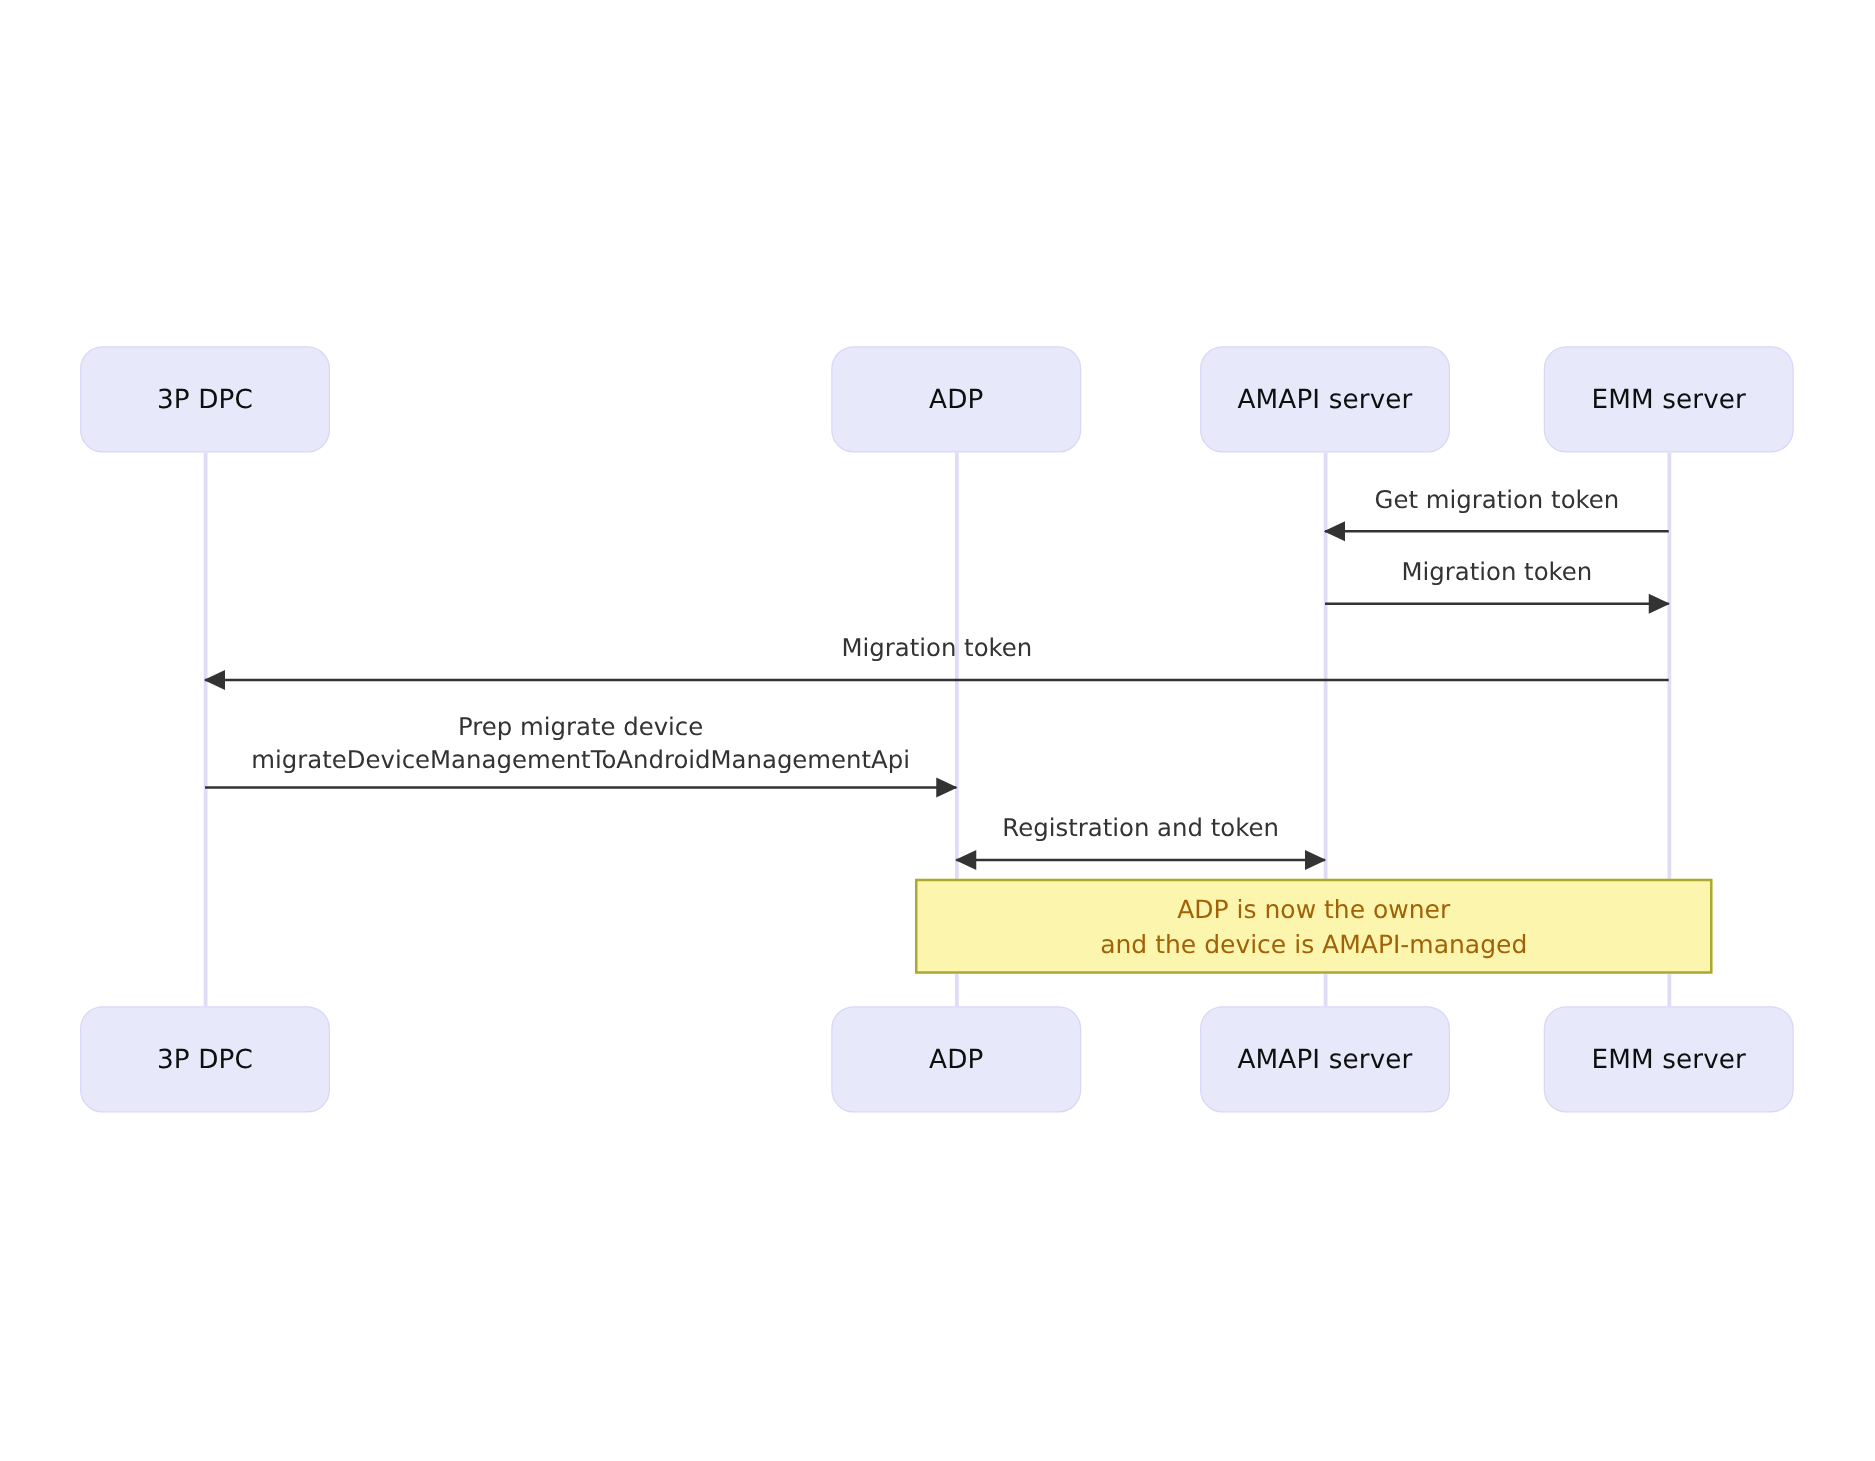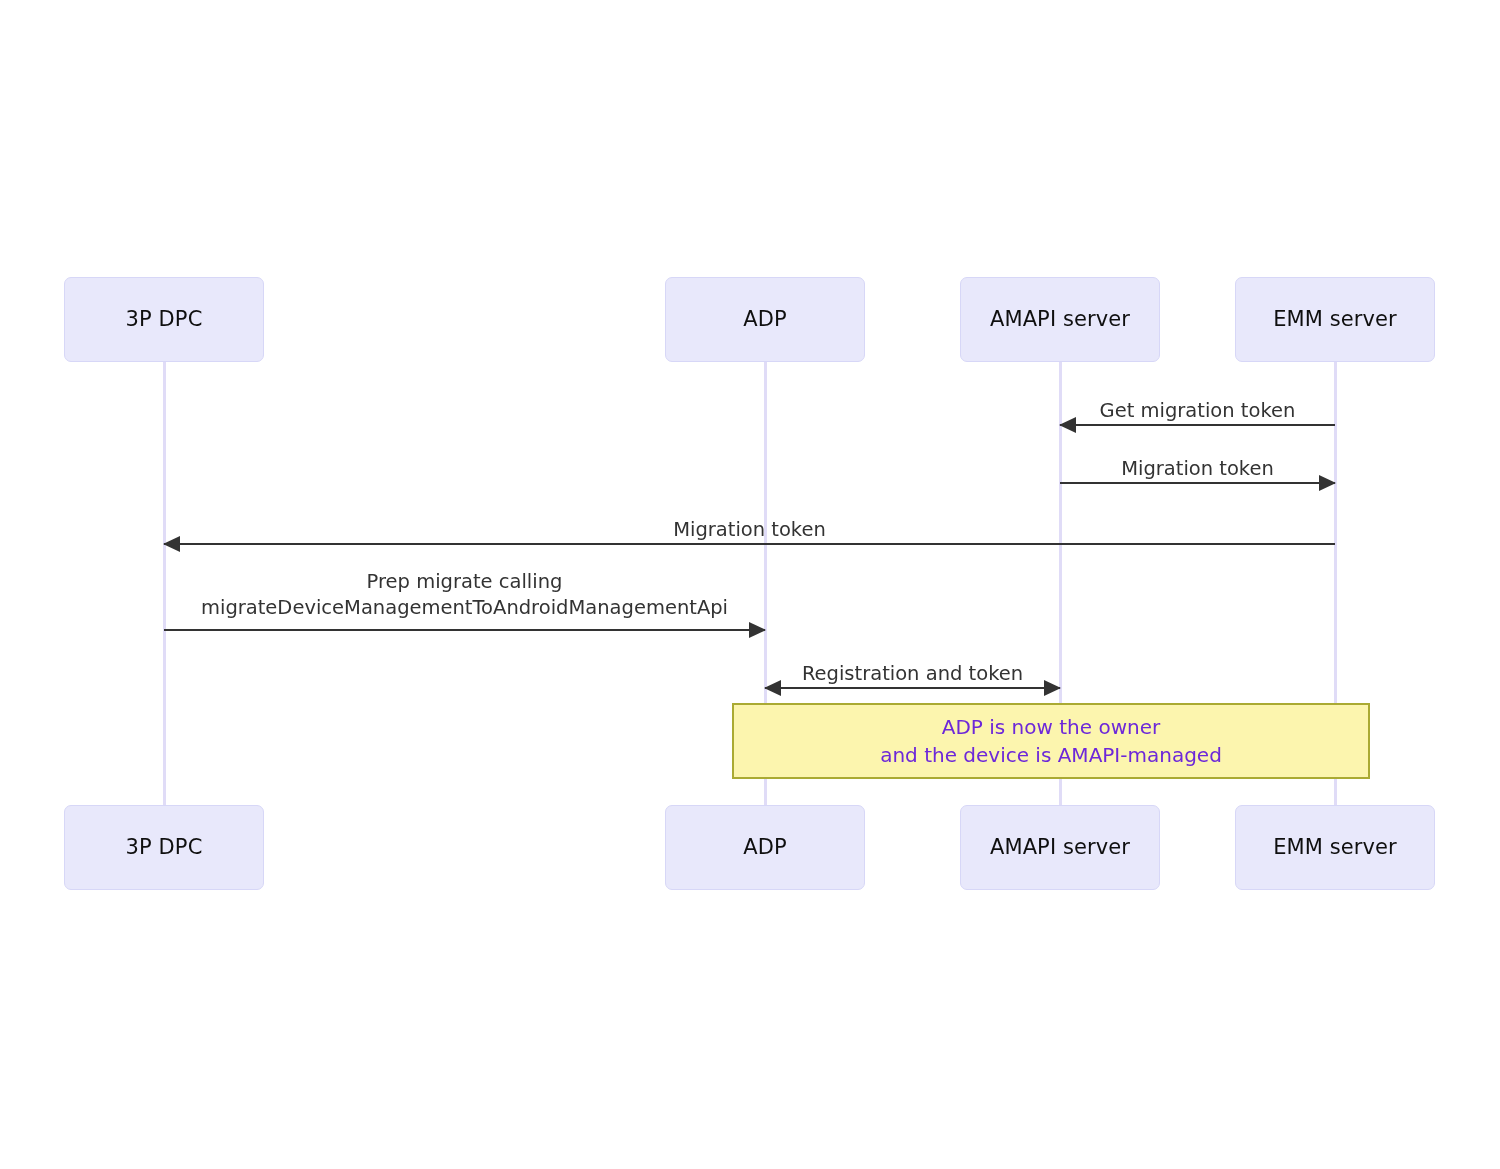--- a/index.html
+++ b/index.html
@@ -19,21 +19,21 @@
     width: 1500px;
     height: 1169px;
     background: #ffffff;
   }
   
   .participant-box {
     position: absolute;
     box-sizing: border-box;
     background: #E8E8FB;
     border: 1.6px solid #D7D7F7;
-    border-radius: 7px;
+    border-radius: 18px;
     display: flex;
     align-items: center;
     justify-content: center;
     color: #0f0f0f;
     font-size: 21px;
     letter-spacing: 0.1px;
     line-height: 1.1;
   }
   
   .lifeline {
@@ -73,34 +73,34 @@
   .msg-label {
     position: absolute;
     left: 0;
     right: 0;
     text-align: center;
     color: #333333;
     font-size: 19.5px;
     line-height: 26px;
     white-space: pre-line;
   }
-  .msg-label.single { bottom: 0; }
+  .msg-label.single { bottom: 11px; }
   .msg-label.double { bottom: 8px; }
 
   
   .note-box {
     position: absolute;
     box-sizing: border-box;
     background: #FCF5AE;
     border: 2px solid #AAAA33;
     display: flex;
     flex-direction: column;
     align-items: center;
     justify-content: center;
-    color: #6d28d9;
+    color: #a16207;
     font-size: 20px;
     line-height: 28px;
     text-align: center;
     white-space: pre-line;
   }
 </style>
 </head>
 <body>
 
 <div id="diagram-root">
@@ -135,21 +135,21 @@
     <div class="arrowhead right"></div>
   </div>
 
   <div class="message" style="left:164px; top:543px; width:1171px;">
     <div class="msg-label single">Migration token</div>
     <div class="msg-line"></div>
     <div class="arrowhead left"></div>
   </div>
 
   <div class="message" style="left:164px; top:629px; width:601px;">
-    <div class="msg-label double">Prep migrate calling
+    <div class="msg-label double">Prep migrate device
 migrateDeviceManagementToAndroidManagementApi</div>
     <div class="msg-line"></div>
     <div class="arrowhead right"></div>
   </div>
 
   <div class="message" style="left:765px; top:687px; width:295px;">
     <div class="msg-label single">Registration and token</div>
     <div class="msg-line"></div>
     <div class="arrowhead left"></div>
     <div class="arrowhead right"></div>

